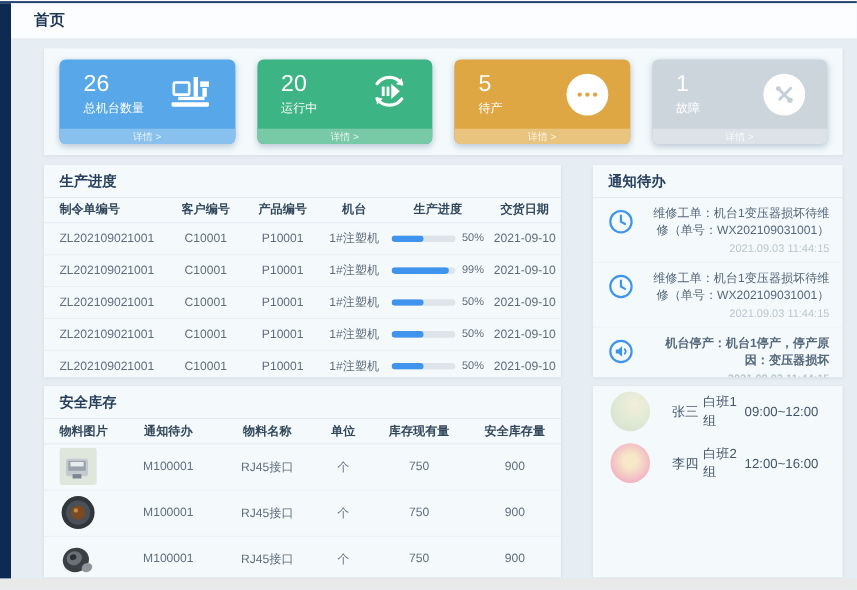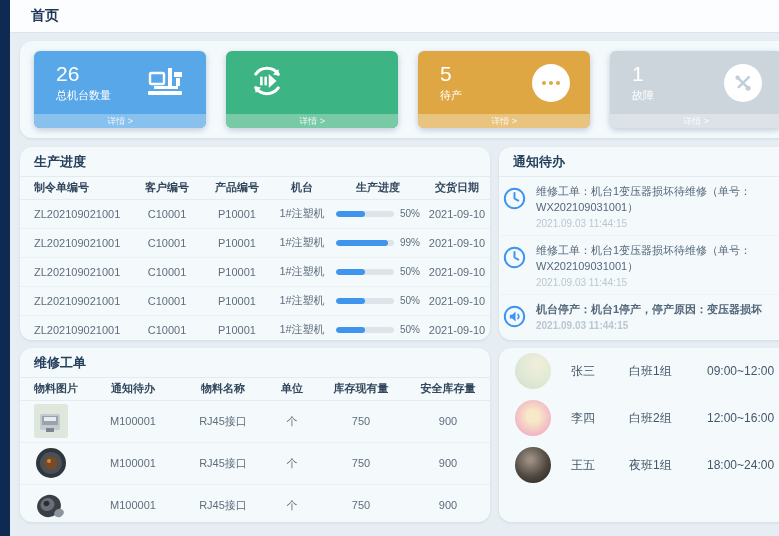--- a/index.html
+++ b/index.html
@@ -1,29 +1,29 @@
 <!DOCTYPE html>
 <html><head>
 <meta charset="utf-8">
 <style>
   * { margin:0; padding:0; box-sizing:border-box; }
   html,body { width:779px; height:536px; overflow:hidden; }
   body { font-family:"Liberation Sans","DejaVu Sans",sans-serif; background:#e7eef3; }
 
-  .app { width:779px; height:536px; display:flex; flex-direction:row; }
+  .app { width:779px; height:536px; display:flex; flex-direction:column; }
   .chrome-top { height:3px; background:#ffffff; border-bottom:2px solid #24426e; flex:none; }
   .mid { flex:1; display:flex; min-height:0; }
   .sidebar-strip { width:10px; background:#0f2a52; flex:none; }
   .main-col { flex:1; display:flex; flex-direction:column; min-width:0; }
   .tabbar { height:33px; background:#fcfdff; border-bottom:1px solid #dde3e8; display:flex; align-items:center; padding-left:21px; flex:none; }
   .tab-title { font-size:14px; font-weight:bold; color:#1f3756; }
   .content { flex:1; padding:8px 13px 0 10px; overflow:hidden; }
   .chrome-bottom { height:10px; background:#e9e9e9; flex:none; }
 
-  .panel { background:#f4fafc; border-radius:12px; box-shadow:0 1px 3px rgba(30,60,90,.10); overflow:hidden; }
+  .panel { background:#f4fafc; border-radius:0; box-shadow:0 1px 3px rgba(30,60,90,.10); overflow:hidden;margin-left:20px; }
   .panel-title { font-size:13px; font-weight:bold; color:#27405e; padding:6px 14px 5px 14px; border-bottom:1px solid #e2ebf0; }
 
   
   .cards-panel { display:flex; gap:20px; padding:10px 14px; margin-bottom:9px; height:97px; }
   .stat-card { flex:1; border-radius:6px; overflow:hidden; color:#fff; box-shadow:0 2px 6px rgba(50,80,120,.28); cursor:pointer; display:flex; flex-direction:column; }
   .stat-top { flex:1; display:flex; align-items:center; justify-content:space-between; padding:0 20px 0 22px; }
   .stat-num { font-size:21px; line-height:1.1; }
   .stat-label { font-size:11px; margin-top:2px; }
   .stat-footer { height:14px; font-size:9px; line-height:14px; text-align:center; color:rgba(255,255,255,.85); }
   .icon-circle { width:38px; height:38px; border-radius:50%; background:#fff; display:flex; align-items:center; justify-content:center; }
@@ -47,21 +47,21 @@
   tr:last-child td { border-bottom:none; }
 
   .prog-wrap { display:flex; align-items:center; justify-content:flex-start; gap:6px; padding-left:4px; }
   .prog-track { width:58px; height:6px; border-radius:3px; background:#dde5ea; overflow:hidden; flex:none; }
   .prog-fill { height:100%; border-radius:3px; background:#3f94ee; }
   .prog-label { font-size:10px; color:#5f6d7c; }
 
   .mat-img { width:34px; height:34px; border-radius:3px; display:inline-block; vertical-align:middle; }
 
   
-  .notif-item { display:flex; gap:9px; padding:7px 12px 6px 3px; border-bottom:1px solid #edf3f6; cursor:pointer; }
+  .notif-item { display:flex; gap:9px; padding:7px 12px 6px 13px; border-bottom:1px solid #edf3f6; cursor:pointer;text-align:right; }
   .notif-item:last-child { border-bottom:none;font-weight:bold; }
   .notif-icon { width:25px; height:25px; flex:none; margin-top:2px; }
   .notif-body { flex:1; min-width:0; }
   .notif-text { font-size:11px; color:#55677a; line-height:1.45; }
   .notif-time { font-size:10px; color:#bac6d0; margin-top:2px; }
 
   
   .sched-row { display:flex; align-items:center; padding:5px 22px 5px 16px; height:47px; border-bottom:1px solid transparent; }
   .avatar { width:36px; height:36px; border-radius:50%; flex:none; }
   .av-zhangsan { background:radial-gradient(circle at 62% 32%, #f3eedb 0%, #e2ead6 45%, #cfe0cc 100%); }
@@ -101,20 +101,24 @@
                   <rect x="30" y="14" width="4" height="8" fill="#fff"></rect>
                   <rect x="8" y="22" width="24" height="3" fill="#fff"></rect>
                 </svg>
               </span>
             </div>
             <div class="stat-footer" style="background: rgb(136, 192, 238);">详情 &gt;</div>
           </div>
 
           <div class="stat-card" style="background: rgb(61, 180, 131);">
             <div class="stat-top">
+              <div>
+                <div class="stat-num">20</div>
+                <div class="stat-label">运行中</div>
+              </div>
               <span>
                 <svg width="38" height="38" viewBox="0 0 44 44" fill="none">
                   <path d="M9 14 A16 16 0 0 1 35 14" stroke="#fff" stroke-width="3.4" stroke-linecap="round"></path>
                   <path d="M35 30 A16 16 0 0 1 9 30" stroke="#fff" stroke-width="3.4" stroke-linecap="round"></path>
                   <path d="M35 8 L36.5 16 L29 14.5 Z" fill="#fff"></path>
                   <path d="M9 36 L7.5 28 L15 29.5 Z" fill="#fff"></path>
                   <rect x="14" y="17" width="3" height="10" fill="#fff"></rect>
                   <rect x="19" y="17" width="3" height="10" fill="#fff"></rect>
                   <path d="M24 14 L33 22 L24 30 Z" fill="#fff"></path>
                 </svg>
@@ -302,21 +306,21 @@
                 <div class="notif-text">机台停产：机台1停产，停产原因：变压器损坏</div>
                 <div class="notif-time">2021.09.03 11:44:15</div>
               </div>
             </div>
 
           </div>
         </div>
 
         <div class="row">
           <div class="panel col-left h-inv">
-            <div class="panel-title">维修工单</div>
+            <div class="panel-title">安全库存</div>
             <table class="inv-table">
               <colgroup>
                   <col style="width:68px">
                   <col style="width:90px">
                   <col style="width:90px">
                   <col style="width:48px">
                   <col style="width:90px">
                   <col style="width:84px">
                 </colgroup>
               <thead>
@@ -393,26 +397,20 @@
               <span class="sched-name">张三</span>
               <span class="sched-shift">白班1组</span>
               <span class="sched-time">09:00~12:00</span>
             </div>
             <div class="sched-row">
               <span class="avatar av-lisi"></span>
               <span class="sched-name">李四</span>
               <span class="sched-shift">白班2组</span>
               <span class="sched-time">12:00~16:00</span>
             </div>
-            <div class="sched-row">
-              <span class="avatar av-wangwu"></span>
-              <span class="sched-name">王五</span>
-              <span class="sched-shift">夜班1组</span>
-              <span class="sched-time">18:00~24:00</span>
-            </div>
           </div>
         </div>
 
       </div>
     </div>
   </div>
   <div class="chrome-bottom"></div>
 </div>
 
 </body></html>

